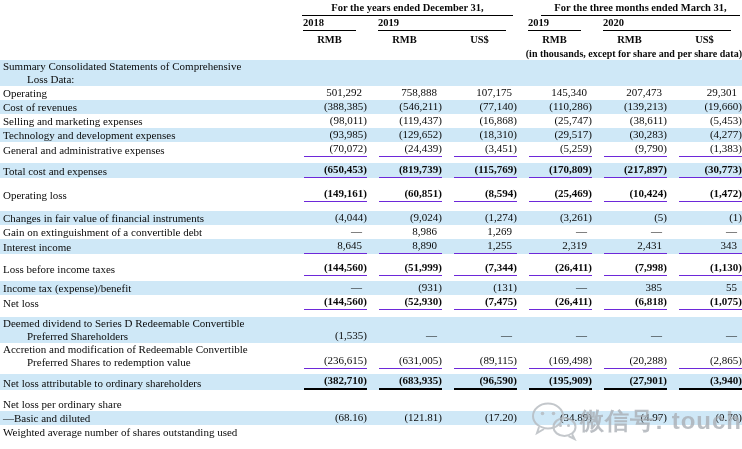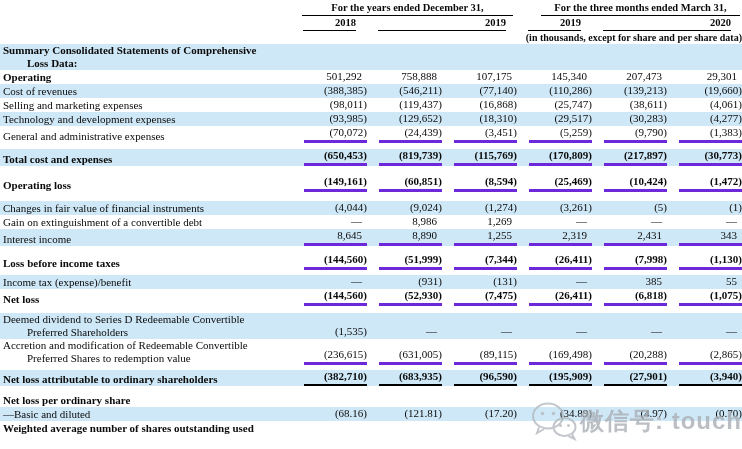--- a/index.html
+++ b/index.html
@@ -7,32 +7,32 @@
         font-family:"Liberation Serif", serif;color:#0a0a0a;}
   table{width:742px;border-collapse:collapse;table-layout:fixed;margin-top:1px;
         font-size:11px;line-height:13px;}
   col.lab{width:292px;}
   col.c{width:75px;}
   th{font-weight:bold;padding:0;vertical-align:bottom;}
   td{padding:0;vertical-align:bottom;}
   .gh{border-bottom:1px solid #000;text-align:center;margin:0 4px 0 10px;
       font-size:10.5px;line-height:13px;padding-bottom:1px;white-space:nowrap;}
   .g2{margin-left:24px;margin-right:2px;}
-  .yh{border-bottom:1px solid #000;text-align:right;margin:0 11px;
+  .yh{border-bottom:1px solid #000;text-align:left;margin:0 11px;
       font-size:10.5px;line-height:13px;padding-bottom:1px;font-family:Liberation Serif, serif;}
   .cur{text-align:center;font-size:10.5px;line-height:14px;padding-top:2px;}
   .note{text-align:right;font-size:10px;line-height:12px;padding-top:1px;}
   tr.data td{height:14px;}
   tr.shade{background:#cfe8f7;}
   .labcell{padding-left:3px;}
   .lbl{padding-left:24px;text-indent:-24px;white-space:pre-line;}
-  .blabel .lbl{font-weight:bold;}
+  .blabel .lbl{font-weight:normal;}
   td.val{text-align:right;}
   .cw{margin-left:12px;text-align:right;padding-bottom:1px;}
-  .ru1{border-bottom:3px solid #6d28d9;}
+  .ru1{border-bottom:1px solid #6d28d9;}
   .ru2{border-bottom:2.5px solid #000;}
   .num{white-space:nowrap;}
   .num.pad{padding-right:5px;}
   tr.ball .num{font-weight:bold;font-family:Liberation Serif, serif;}
   tr.gaprow td{height:auto;}
   #watermark{position:absolute;left:531px;top:401px;display:flex;align-items:center;
       gap:3px;color:#a9aeb4;opacity:.78;z-index:5;
       font-family:"Liberation Sans", sans-serif;font-size:24px;font-weight:bold;
       letter-spacing:1px;white-space:nowrap;}
   #watermark svg{flex:0 0 auto;}
@@ -71,20 +71,29 @@
           </th>
         <th>
             <div class="yh">2019</div>
           </th>
         <th colspan="2">
             <div class="yh">2020</div>
           </th>
       </tr>
       <tr>
         <th></th>
+        <th class="cur">RMB</th>
+        <th class="cur">RMB</th>
+        <th class="cur">US$</th>
+        <th class="cur">RMB</th>
+        <th class="cur">RMB</th>
+        <th class="cur">US$</th>
+      </tr>
+      <tr>
+        <th></th>
         <th colspan="6" class="note">(in thousands, except for share and per share data)</th>
       </tr>
     </thead>
     <tbody>
         <tr class="data shade">
           <td class="labcell blabel">
             <div class="lbl">Summary Consolidated Statements of Comprehensive
 Loss Data:</div>
           </td>
           <td class="val">
@@ -165,21 +174,21 @@
           <td class="val">
             <div class="cw"><span class="num">(16,868)</span></div>
           </td>
           <td class="val">
             <div class="cw"><span class="num">(25,747)</span></div>
           </td>
           <td class="val">
             <div class="cw"><span class="num">(38,611)</span></div>
           </td>
           <td class="val">
-            <div class="cw"><span class="num">(4,061)</span></div>
+            <div class="cw"><span class="num">(5,453)</span></div>
           </td>
         </tr>
         <tr class="data shade">
           <td class="labcell">
             <div class="lbl">Technology and development expenses</div>
           </td>
           <td class="val">
             <div class="cw"><span class="num">(93,985)</span></div>
           </td>
           <td class="val">

